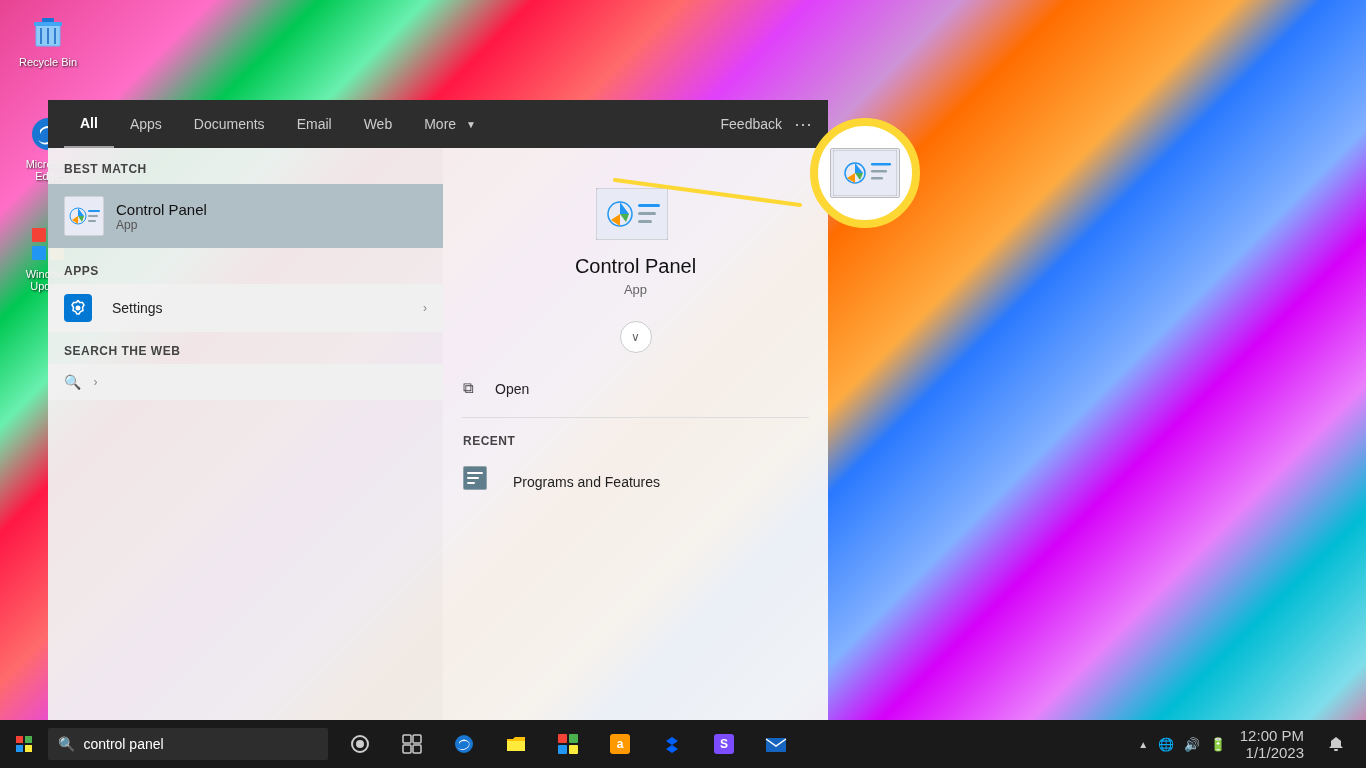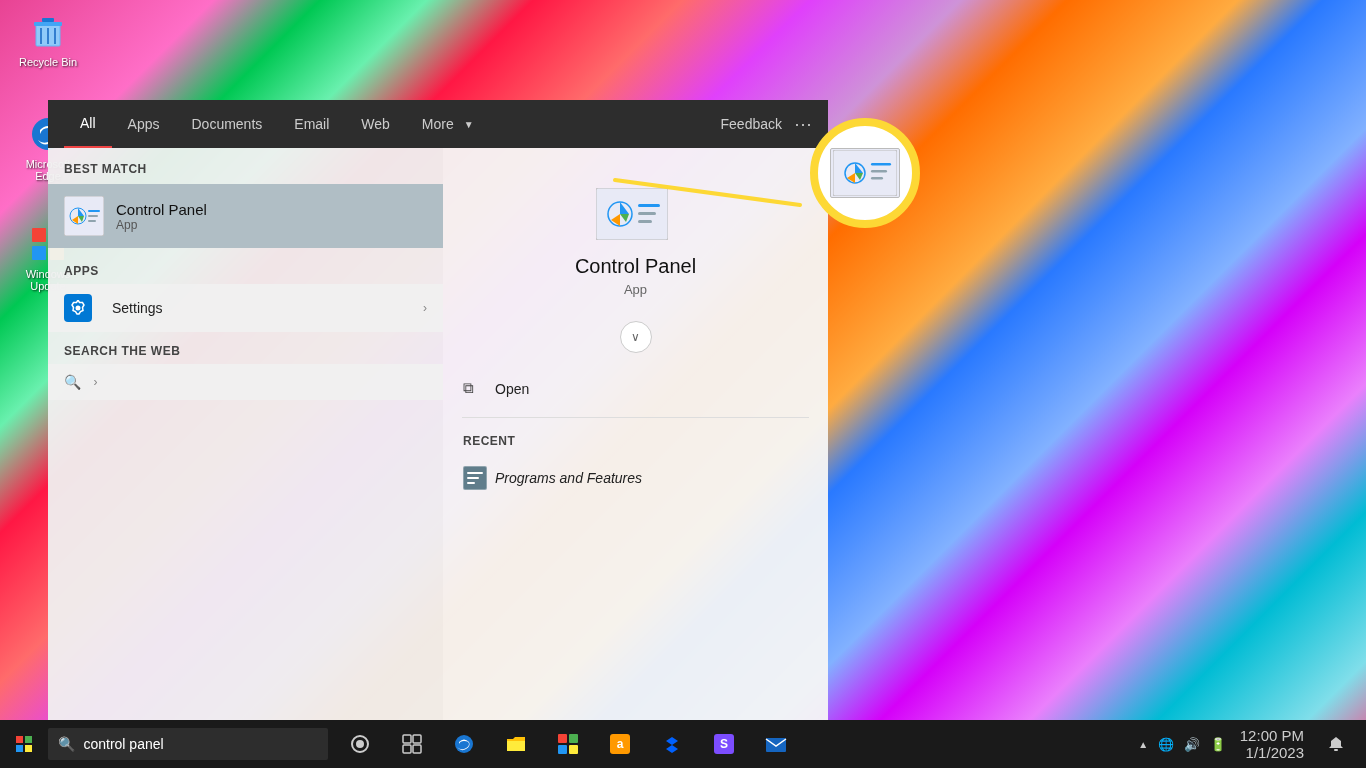--- a/index.html
+++ b/index.html
@@ -168,21 +168,22 @@
       display: flex;
       align-items: center;
       color: #ccc;
       font-size: 14px;
       cursor: pointer;
       position: relative;
     }
 
     .nav-tab.active {
       color: white;
-      border-bottom: 2px solid #ef4444;
+      border-bottom: 2px solid #a3a3a3;
+      font-weight: bold;
     }
 
     .nav-more {
       display: flex;
       align-items: center;
       gap: 8px;
     }
 
     .nav-feedback {
       margin-left: auto;
@@ -402,26 +403,25 @@
       font-size: 12px;
       font-weight: 600;
       color: #444;
       text-transform: uppercase;
       letter-spacing: 0.5px;
       align-self: flex-start;
     }
 
     .recent-item {
       display: flex;
-      align-items: center;
-      gap: 8px;
+      align-items: flex-end;
+      gap: 26px;
       padding: 10px 20px;
       width: 100%;
       cursor: pointer;
-      font-style: italic;
     }
 
     .recent-icon {
       width: 24px;
       height: 24px;
       background: #90a4ae;
       border-radius: 2px;
       display: flex;
       align-items: center;
       justify-content: center;

